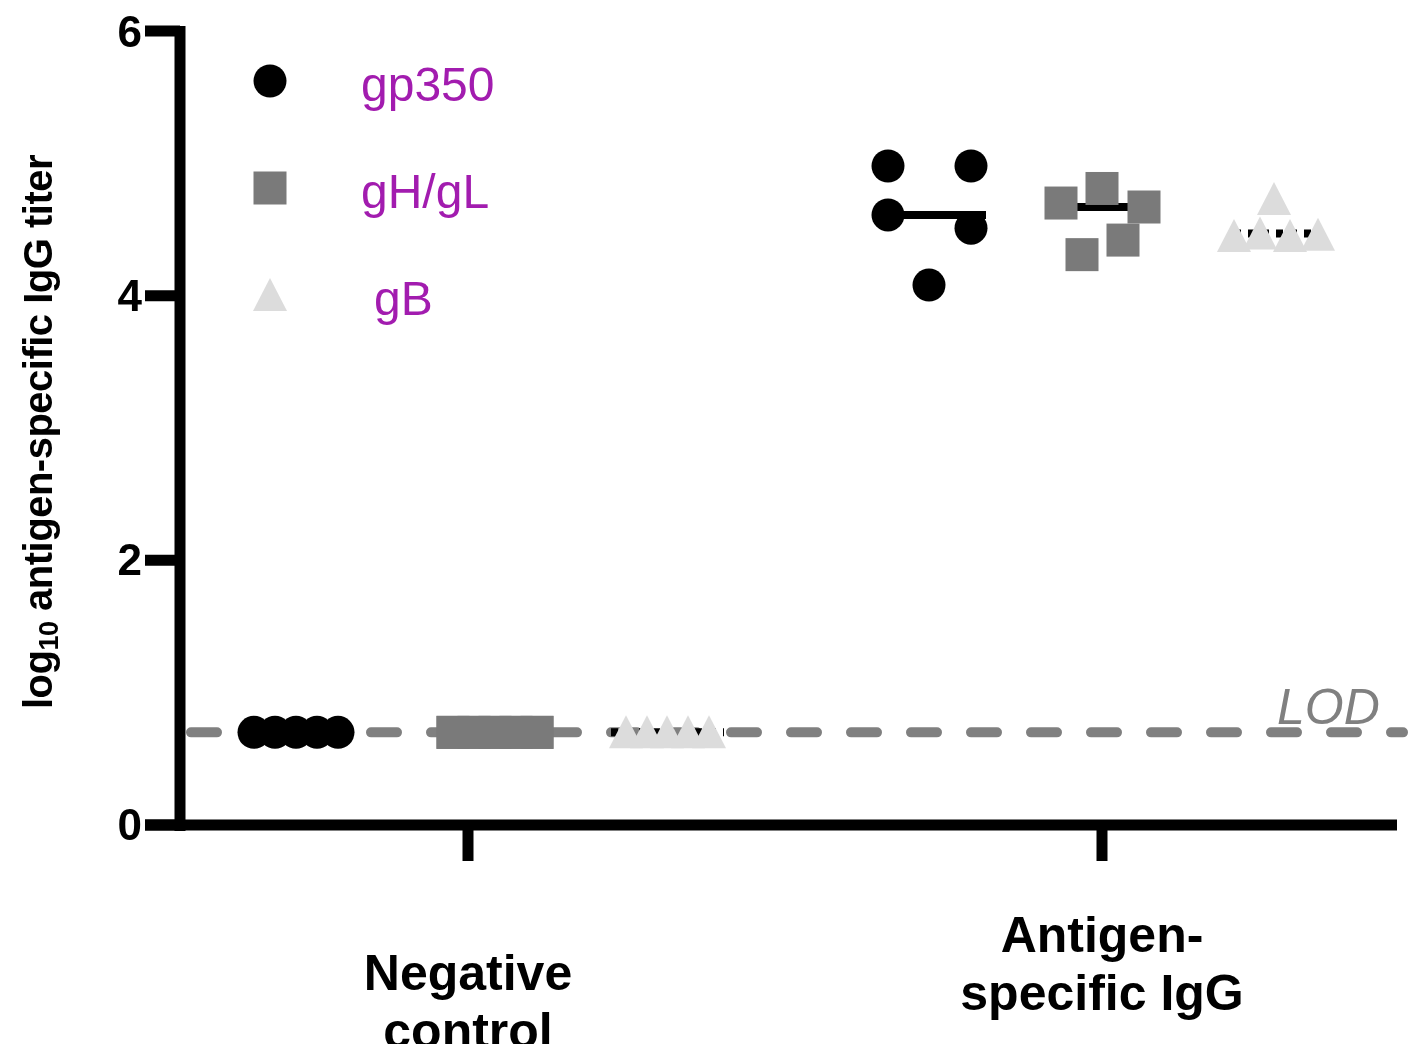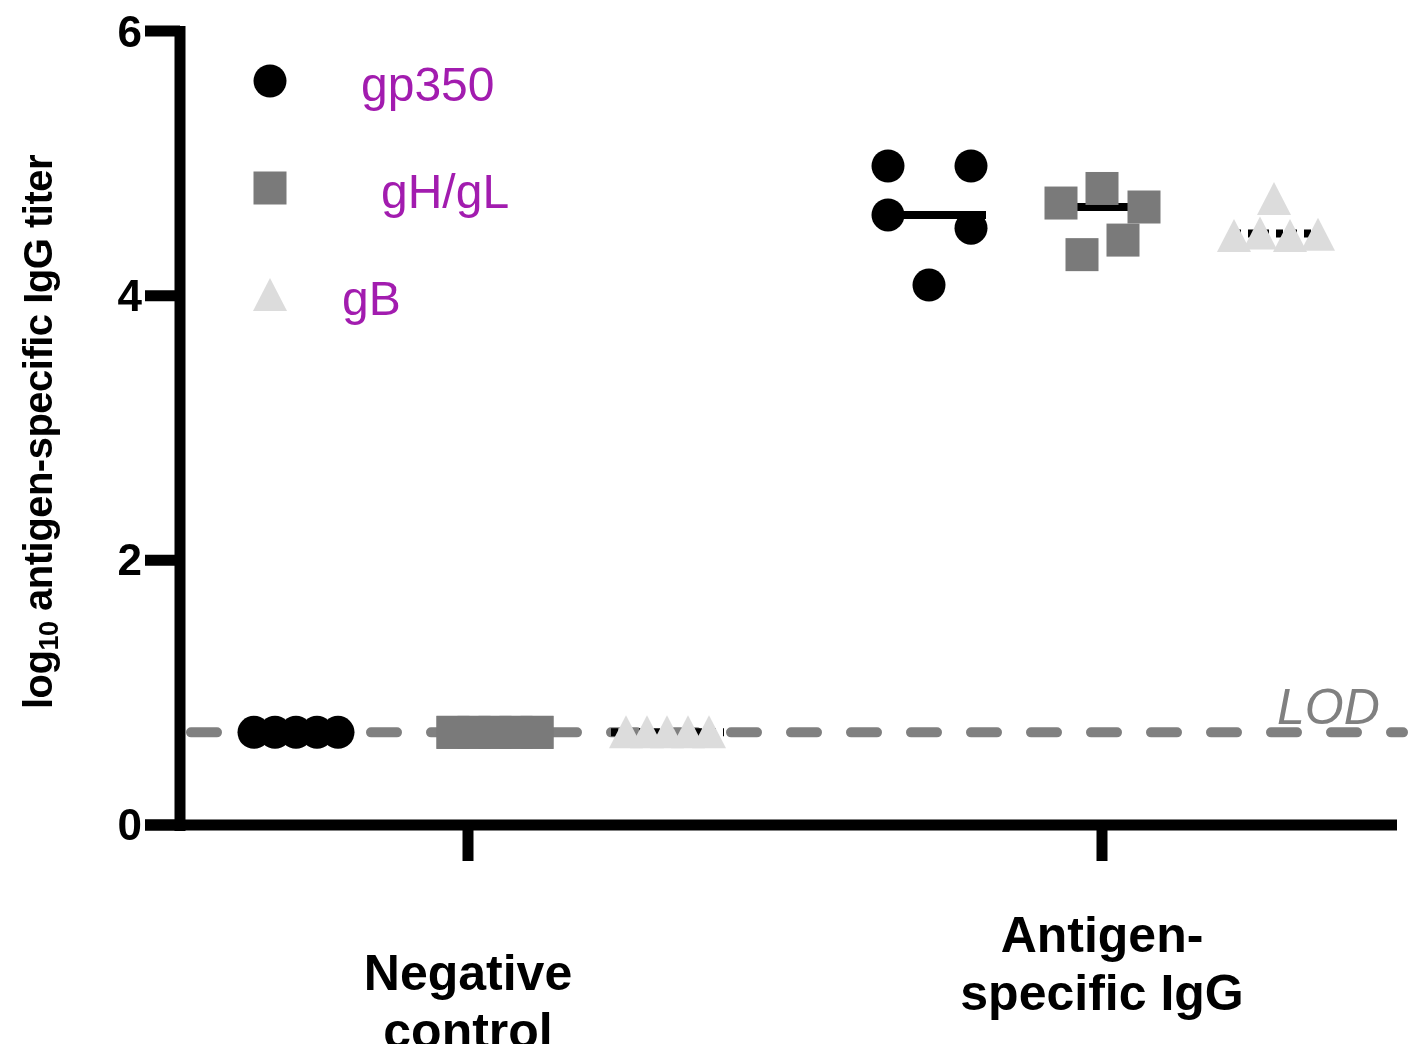--- a/index.html
+++ b/index.html
@@ -86,22 +86,22 @@
 <div class="ylabel-wrap">
   <div class="ylabel"><span>log</span><sub>10</sub><span> antigen-specific IgG titer</span></div>
 </div>
 
 <div class="ytick-label" style="left:102px; top:10px;">6</div>
 <div class="ytick-label" style="left:102px; top:274px;">4</div>
 <div class="ytick-label" style="left:102px; top:538px;">2</div>
 <div class="ytick-label" style="left:102px; top:803px;">0</div>
 
 <div class="legend-label" style="left:361px; top:61px;">gp350</div>
-<div class="legend-label" style="left:361px; top:168px;margin-left:20px;">gH/gL</div>
-<div class="legend-label" style="left:342px; top:275px;">gB</div>
+<div class="legend-label" style="left:361px; top:168px;">gH/gL</div>
+<div class="legend-label" style="left:374px; top:275px;">gB</div>
 
 <div class="lod-label" style="left:1277px; top:671px;margin-top:11px;">LOD</div>
 
 <div class="xcat" style="left:268px; top:906px;margin-top:38px;">
   <div>Negative</div>
   <div>control</div>
 </div>
 <div class="xcat" style="left:902px; top:906px;">
   <div>Antigen-</div>
   <div>specific IgG</div>

